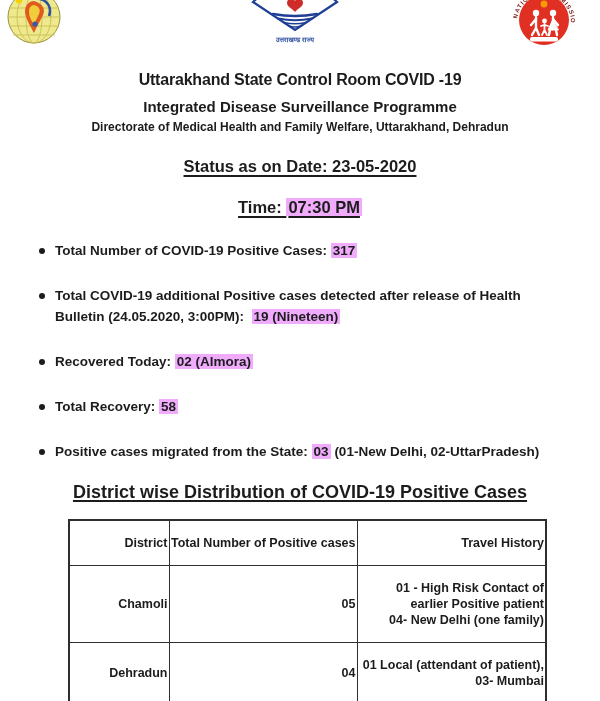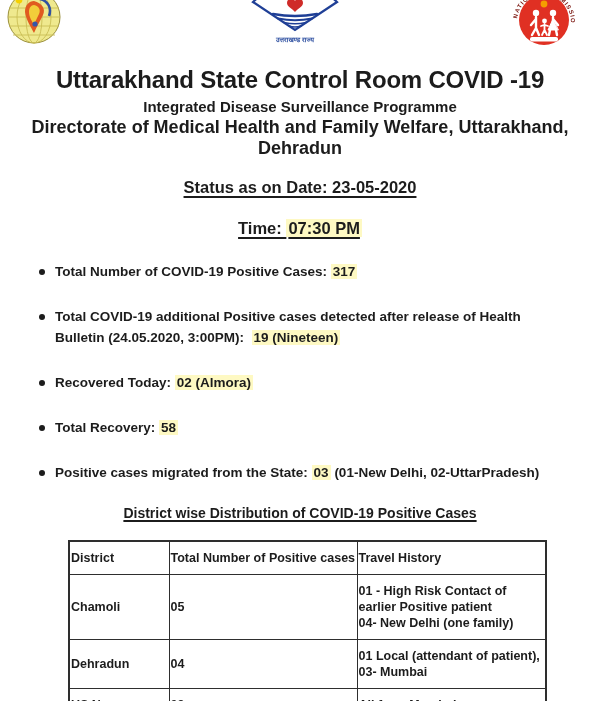--- a/index.html
+++ b/index.html
@@ -11,55 +11,55 @@
     font-family:"Liberation Sans", sans-serif;
     font-weight:700;
     color:#1c1c1c;
   }
   
   .logo{position:absolute;}
   .logo-left{left:6px;top:-10px;}
   .logo-center{left:249px;top:0px;}
   .logo-right{left:508px;top:-12px;}
   
-  .title{margin-top:66px;text-align:center;font-size:24px;line-height:28px;letter-spacing:-0.2px;}
+  .title{margin-top:66px;text-align:center;font-size:16px;line-height:28px;letter-spacing:-0.2px;}
   .sub1{margin-top:2px;text-align:center;font-size:15px;line-height:21px;}
-  .sub2{text-align:center;font-size:18px;line-height:21px;}
+  .sub2{text-align:center;font-size:12px;line-height:21px;}
   .h-line{
     text-align:center;font-size:16.5px;line-height:25px;
     text-decoration:underline;text-decoration-thickness:1.5px;text-underline-offset:3px;margin-top:16px;
   }
   .h-first{margin-top:24px;}
-  mark.hl{background:#fef9c3;color:inherit;padding:0 2px;font-weight:700;}
+  mark.hl{background:#f0abfc;color:inherit;padding:0 2px;font-weight:700;}
   
   ul.bullets{margin:20px 0 0 38px;padding:0;width:522px;list-style:none;}
   ul.bullets li{
     position:relative;padding-left:17px;
     font-size:13.5px;line-height:21px;margin:12px 0 24px 0;
   }
   ul.bullets li::before{
     content:"";position:absolute;left:1px;top:8px;
     width:6px;height:6px;border-radius:50%;background:#1c1c1c;
   }
   .b-pre,.b-post{white-space:pre-wrap;}
   
   .table-heading{
-    margin-top:-4px;text-align:center;font-size:14px;line-height:21px;
+    margin-top:-4px;text-align:center;font-size:18px;line-height:21px;
     text-decoration:underline;text-decoration-thickness:1.5px;text-underline-offset:2px;
   }
   table.district{
     border-collapse:collapse;table-layout:fixed;
     margin:16px 0 0 68px;width:477px;
     border:2px solid #2e2e2e;
   }
   table.district th,table.district td{
     border:1.6px solid #2e2e2e;
-    text-align:left;vertical-align:middle;
+    text-align:right;vertical-align:middle;
     font-size:12.5px;line-height:16px;font-weight:700;
-    padding:8px 1px;
+    padding:14px 1px;
   }
   table.district th{white-space:nowrap;overflow:hidden;}
   col.c1{width:100px;} col.c2{width:188px;} col.c3{width:189px;}
   .tl:empty{display:none;}
 </style>
 </head>
 <body>
 
 <div class="page">
 

